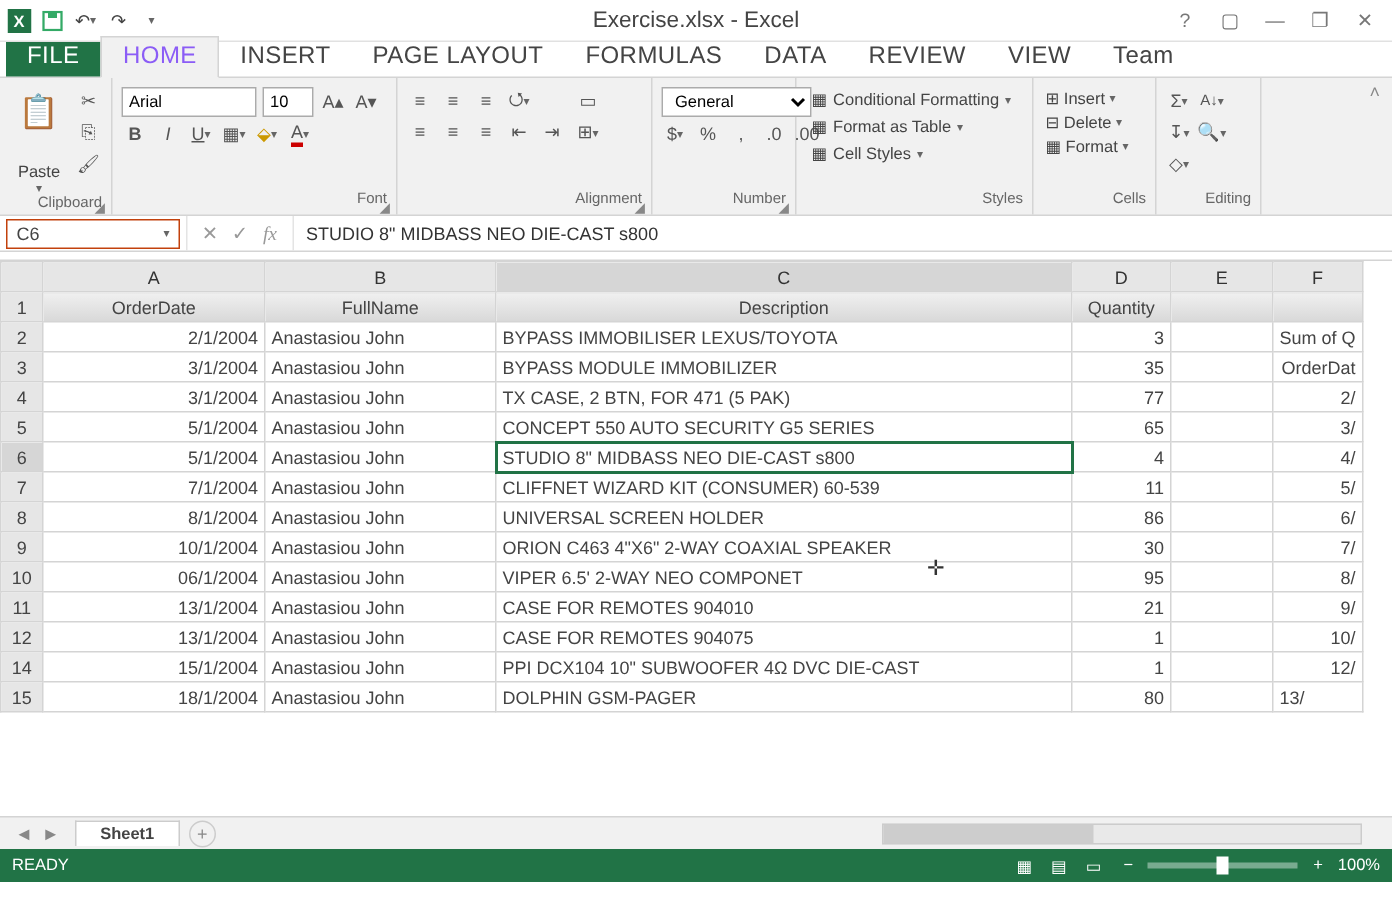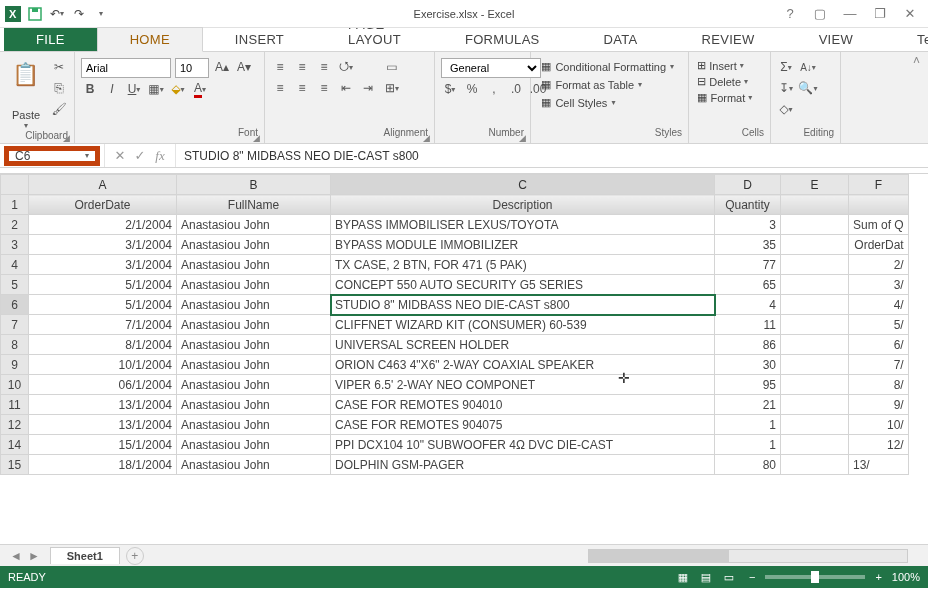--- a/index.html
+++ b/index.html
@@ -2,54 +2,54 @@
 <html><head>
 <meta charset="utf-8">
 <style>
 * { margin: 0; padding: 0; box-sizing: border-box; font-family: "Segoe UI", Arial, sans-serif; }
 body { background: #fff; width: 928px; height: 600px; overflow: hidden; font-size: 12px; color: #444; }
 
 
 .titlebar { height: 28px; background: #fff; display: flex; align-items: center; border-bottom: 1px solid #e1e1e1; position: relative; }
 .qat { display: flex; align-items: center; gap: 4px; padding-left: 4px; }
 .qat-icon { width: 18px; height: 18px; display: flex; align-items: center; justify-content: center; cursor: pointer; }
-.title-text { position: absolute; left: 50%; transform: translateX(-50%); font-size: 11px; color: #444; }
+.title-text { position: absolute; left: 50%; transform: translateX(-50%); font-size: 15px; color: #444; }
 .win-controls { margin-left: auto; display: flex; gap: 10px; padding-right: 8px; color: #777; }
 .win-controls span { cursor: pointer; font-size: 13px; width: 20px; text-align: center; }
 
 
 .ribbon-tabs { height: 24px; display: flex; align-items: end; background: #fff; border-bottom: 1px solid #d4d4d4; padding-left: 4px; }
-.tab { padding: 4px 32px; font-size: 13px; color: #444; cursor: pointer; text-transform: uppercase; letter-spacing: 0.3px; }
+.tab { padding: 4px 14px; font-size: 16px; color: #444; cursor: pointer; text-transform: uppercase; letter-spacing: 0.3px; }
 .tab.file { background: #217346; color: #fff; }
-.tab.active { border: 1px solid #d4d4d4; border-bottom: 1px solid #f1f1f1; color: #a16207; background: #f1f1f1; position: relative; top: 1px; }
+.tab.active { border: 1px solid #d4d4d4; border-bottom: 1px solid #f1f1f1; color: #8b5cf6; background: #f1f1f1; position: relative; top: 1px; }
 .tab.team { text-transform: none; }
 
 
 .ribbon { height: 92px; background: #f1f1f1; border-bottom: 1px solid #d4d4d4; display: flex; }
 .group { border-right: 1px solid #d4d4d4; display: flex; flex-direction: column; padding: 2px 6px 0 6px; }
 .group-body { flex: 1; display: flex; gap: 4px; align-items: flex-start; }
 .group-label { height: 16px; font-size: 10px; color: #666; text-align: right; position: relative; }
 .group-label .launcher { position: absolute; right: -2px; bottom: 0; font-size: 9px; color: #888; cursor: pointer; }
 .big-btn { display: flex; flex-direction: column; align-items: center; width: 40px; cursor: pointer; padding-top: 4px; }
 .big-btn .ic { font-size: 22px; height: 34px; display: flex; align-items: center; }
 .big-btn .lbl { font-size: 11px; margin-top: 17px; }
 .col { display: flex; flex-direction: column; gap: 3px; padding-top: 4px; }
-.row { display: flex; gap: 4px; }
+.row { display: flex; gap: 4px; align-items: center; }
 .mini { width: 18px; height: 18px; display: flex; align-items: center; justify-content: center; cursor: pointer; font-size: 12px; color: #555; border: 1px solid transparent; }
 .combo { border: 1px solid #ababab; background: #fff; font-size: 11px; height: 20px; padding: 0 4px; }
 .font-name { width: 90px; }
 .font-size { width: 34px; }
 .styles-item { display: flex; align-items: center; gap: 4px; font-size: 11px; cursor: pointer; padding: 2px 4px; white-space: nowrap; }
 .cells-item { display: flex; align-items: center; gap: 3px; font-size: 11px; cursor: pointer; padding: 1px 2px; white-space: nowrap; }
 .dd { font-size: 8px; color: #666; }
 .collapse-ribbon { margin-left: auto; padding: 2px 8px; color: #888; cursor: pointer; display:flex; align-items:flex-start; }
 
 
 .formula-bar { height: 24px; display: flex; align-items: center; border-bottom: 1px solid #d4d4d4; background: #fff; }
-.name-box { width: 96px; border: 5px solid #c2410c; height: 20px; margin: 0 4px; font-size: 12px; padding: 0 6px; display: flex; align-items: center; justify-content: space-between; gap: 15px; }
+.name-box { width: 116px; border: 1px solid #c2410c; height: 20px; margin: 0 4px; font-size: 12px; padding: 0 6px; display: flex; align-items: center; justify-content: space-between; gap: 15px; }
 .fb-btns { display: flex; gap: 2px; padding: 0 6px; border-left: 1px solid #e4e4e4; border-right: 1px solid #e4e4e4; height: 100%; align-items: center; }
 .fb-btn { width: 18px; text-align: center; color: #999; cursor: pointer; font-size: 13px; }
 .fx { font-style: italic; font-family: Liberation Serif, serif; font-size: 13px; }
 .formula-input { flex: 1; padding: 0 8px; font-size: 12px; color: #333; }
 
 
 .grid-wrap { position: relative; height: 370px; overflow: hidden; background: #fff; }
 table.sheet { border-collapse: collapse; table-layout: fixed; }
 .sheet th, .sheet td { border: 1px solid #d4d4d4; font-size: 12px; font-weight: normal; height: 20px; overflow: hidden; white-space: nowrap; }
 .sheet thead th { background: #e6e6e6; text-align: center; color: #333; position: sticky; top: 0; }

